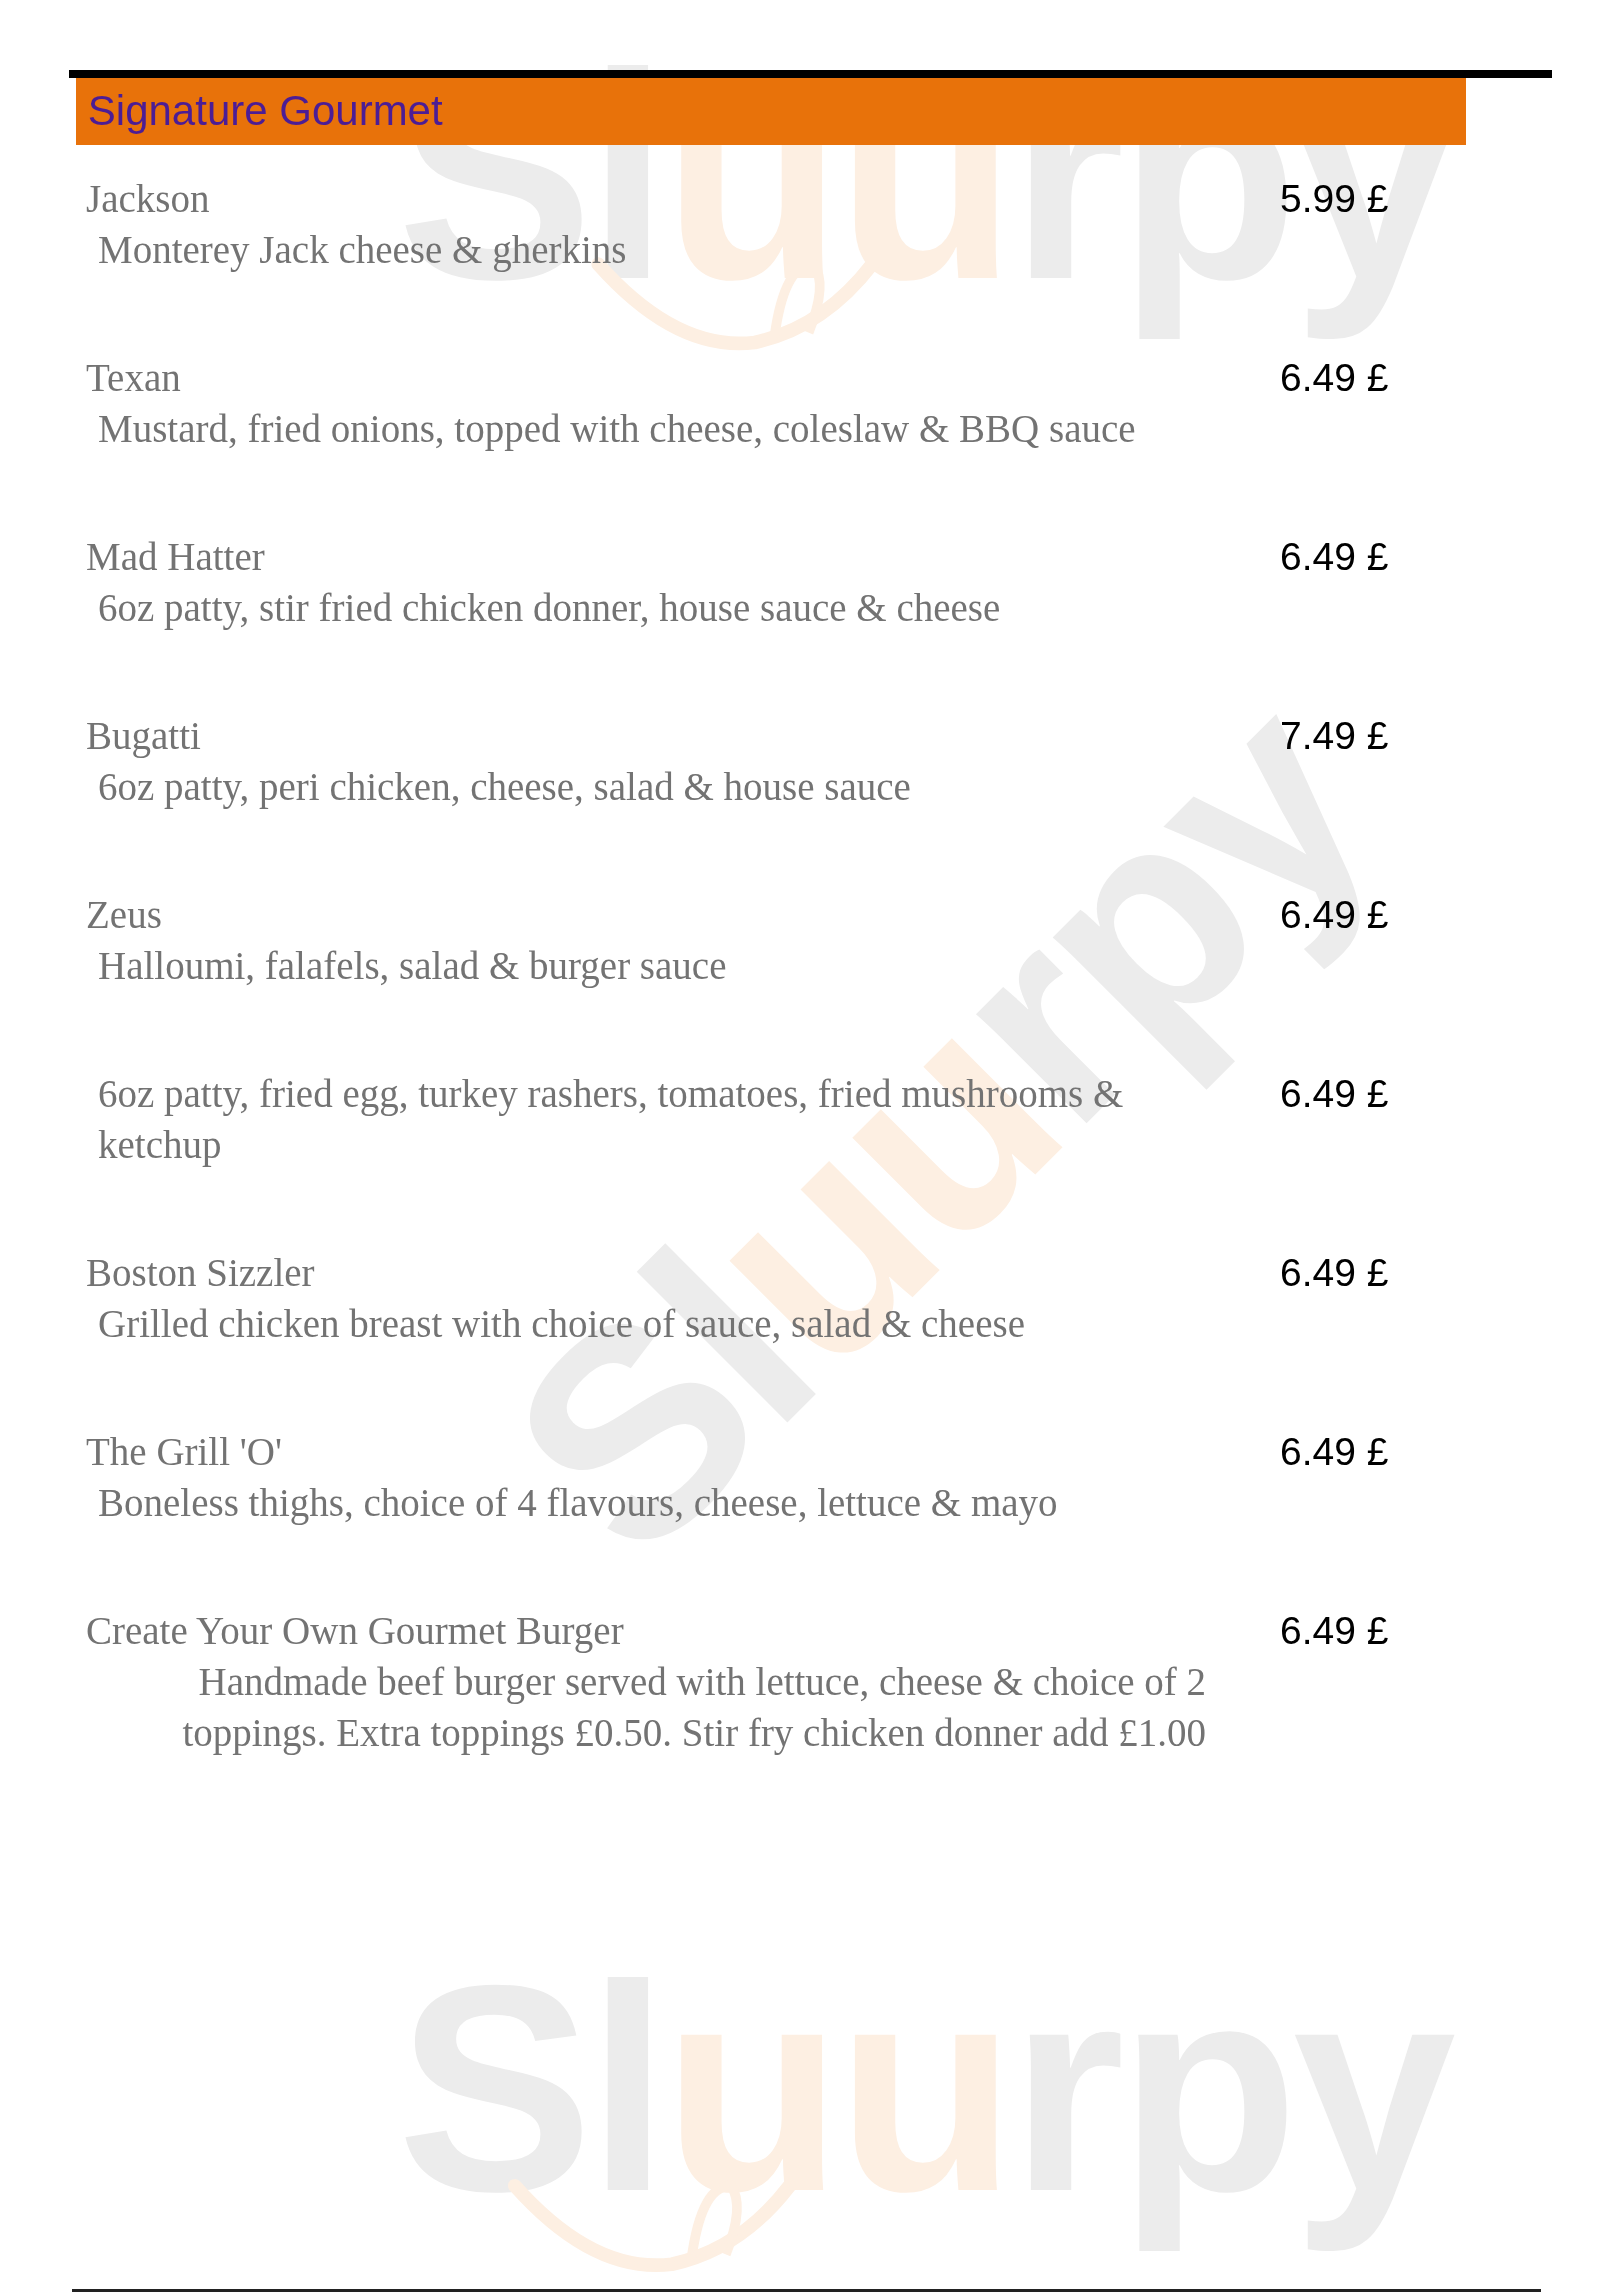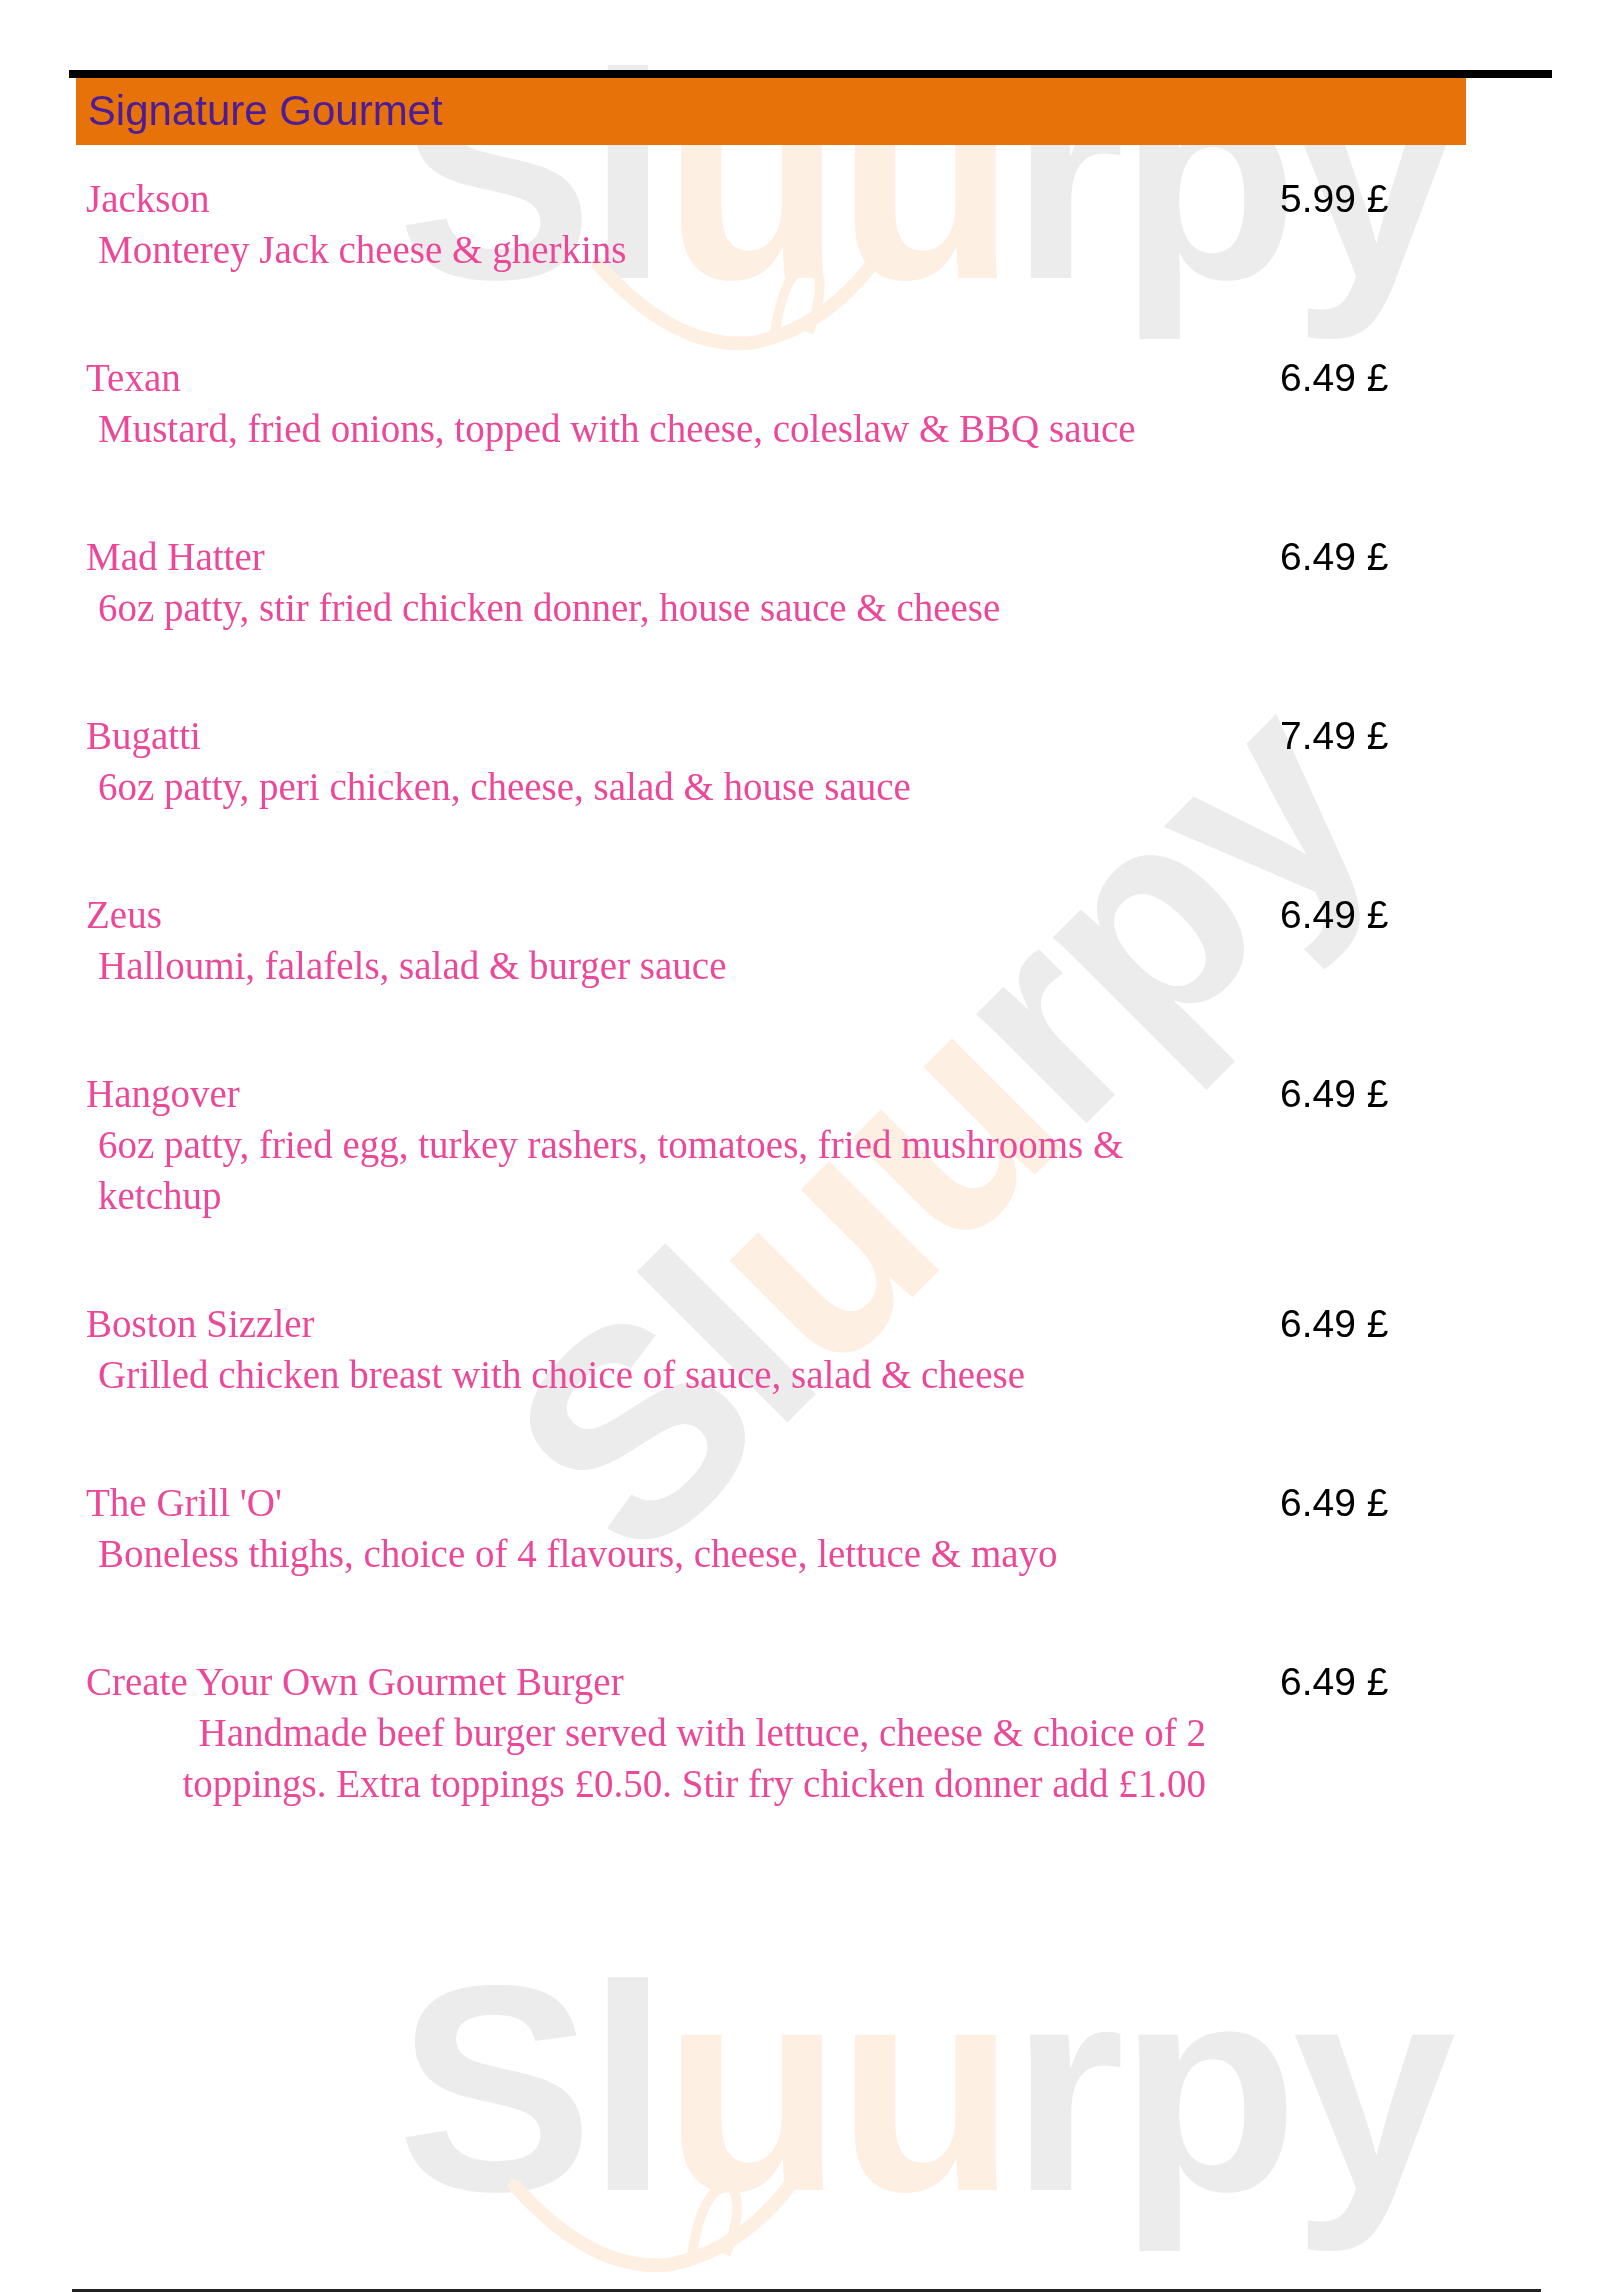--- a/index.html
+++ b/index.html
@@ -6,21 +6,21 @@
   body { width: 1621px; height: 2293px; position: relative; overflow: hidden; }
   .watermark { position: absolute; font-family: "Liberation Sans", sans-serif; font-weight: bold; letter-spacing: -5.9px; white-space: nowrap; pointer-events: none; z-index: 0; }
   .watermark .g { color: #ececec; }
   .watermark .o { color: #fdefe2; }
   .wm-smile { position: absolute; pointer-events: none; z-index: 0; }
   .top-rule { position: absolute; left: 69px; top: 70px; width: 1483px; height: 7.8px; background: #000000; z-index: 2; }
   .header-band { position: absolute; left: 76px; top: 77px; width: 1390px; height: 68px; background: #e8720a; z-index: 1; }
   .header-title { position: absolute; left: 11.8px; top: 0px; font-family: "Liberation Sans", sans-serif; font-size: 42px; line-height: 68px; color: #4c1d95; white-space: nowrap; }
   .menu { position: absolute; left: 86px; top: 173px; width: 1372px; z-index: 2; }
   .item { position: relative; margin-bottom: 77px; }
-  .item-name, .item-desc { font-family: "Liberation Serif", serif; font-size: 39px; line-height: 51px; color: #ec4899; }
+  .item-name, .item-desc { font-family: "Liberation Serif", serif; font-size: 39px; line-height: 51px; color: #737373; }
   .item-desc { width: 1127px; margin-left: 12px; }
   .item-price { position: absolute; left: 1194px; top: 0; font-family: Liberation Sans, sans-serif; font-size: 39px; line-height: 51px; color: #000; white-space: nowrap; }
   .bottom-rule { position: absolute; left: 72px; top: 2289px; width: 1469px; height: 2.9px; background: #222; z-index: 2; }
 </style>
 </head>
 <body>
 
 <div class="watermark" style="left:397px; top:29px; font-size:294px; line-height:294px;">
   <span class="g">Sl</span><span class="o">uu</span><span class="g">rpy</span>
 </div>
@@ -67,21 +67,20 @@
     <div class="item-name">Bugatti</div>
     <div class="item-desc">6oz patty, peri chicken, cheese, salad &amp; house sauce</div>
     <div class="item-price">7.49 £</div>
   </div>
   <div class="item">
     <div class="item-name">Zeus</div>
     <div class="item-desc">Halloumi, falafels, salad &amp; burger sauce</div>
     <div class="item-price">6.49 £</div>
   </div>
   <div class="item">
-    <div class="item-name">Hangover</div>
     <div class="item-desc" style="width:1108px;">6oz patty, fried egg, turkey rashers, tomatoes, fried mushrooms &amp; ketchup</div>
     <div class="item-price">6.49 £</div>
   </div>
   <div class="item">
     <div class="item-name">Boston Sizzler</div>
     <div class="item-desc">Grilled chicken breast with choice of sauce, salad &amp; cheese</div>
     <div class="item-price">6.49 £</div>
   </div>
   <div class="item">
     <div class="item-name">The Grill 'O'</div>

